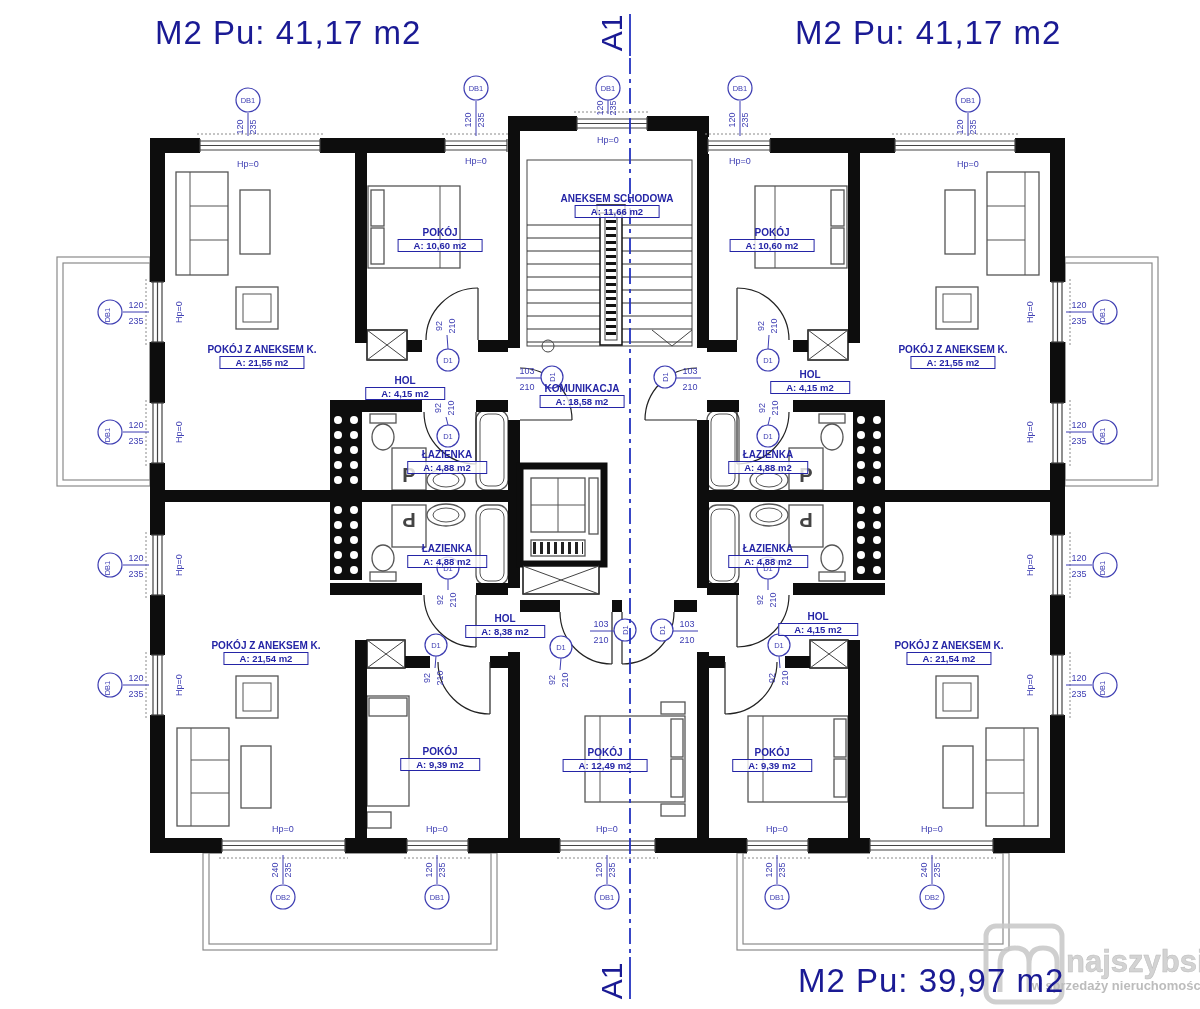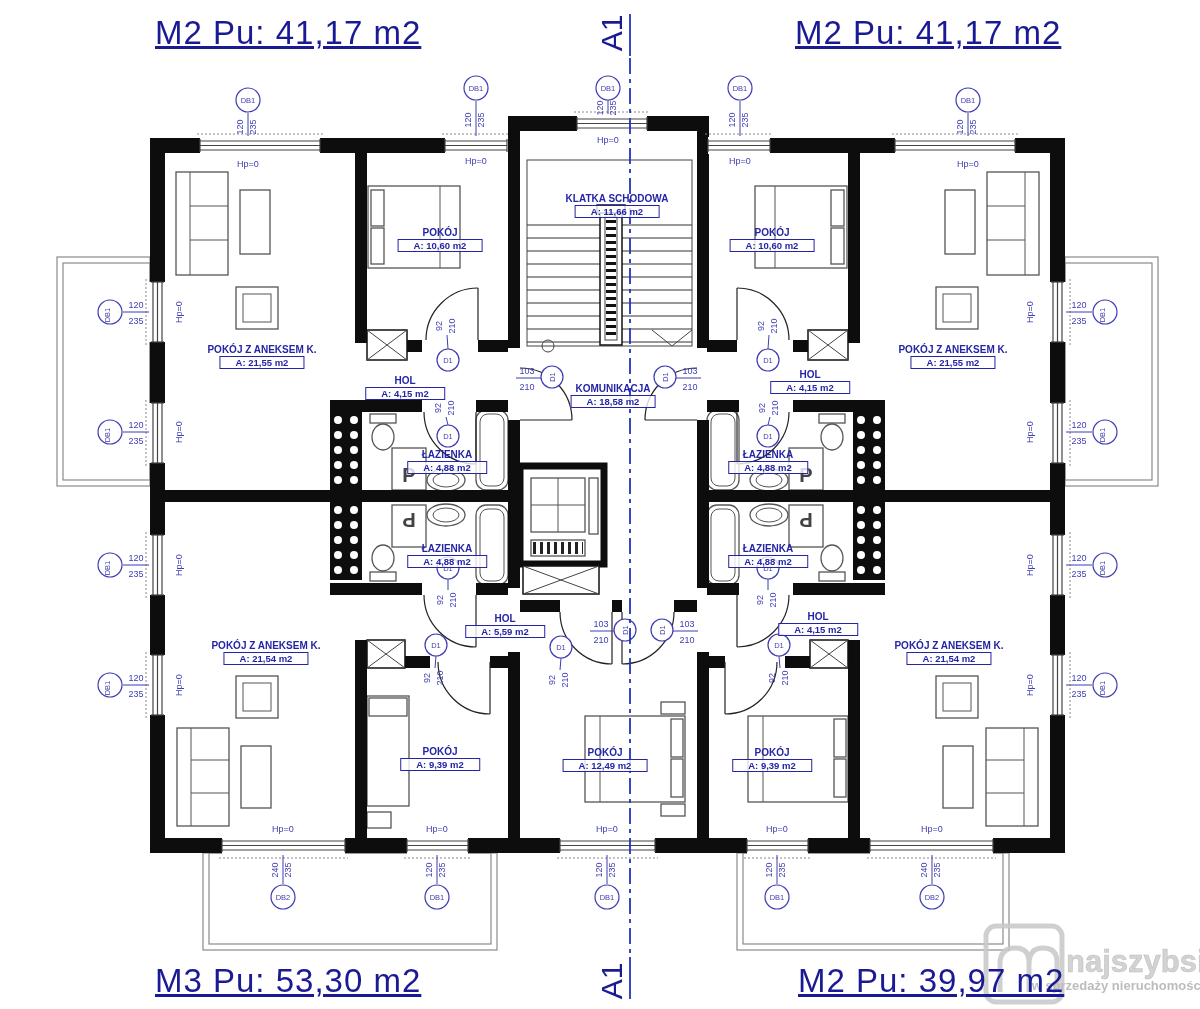--- a/index.html
+++ b/index.html
@@ -28,21 +28,21 @@
   .thin{fill:none;stroke:#444;stroke-width:1;}
   .shaft{fill:#fff;stroke:#0d0d0d;stroke-width:7;}
   .sect{stroke:#2433c0;stroke-width:1.8;fill:none;}
   .pletter{font:bold 20px "Liberation Sans",sans-serif;fill:#444;text-anchor:middle;}
   .wmk{fill:none;stroke:#c9c9c9;stroke-width:5;}
   .wbrand{font:bold 31px "Liberation Sans",sans-serif;fill:#cdcdcd;stroke:#b2b2b2;stroke-width:.5;}
   .wtag{font:bold 13px "Liberation Sans",sans-serif;fill:#b3b3b3;text-anchor:middle;}
 
   
   .biglabel{position:absolute;font:400 33px "Liberation Sans",sans-serif;
-    color:#1a1a94;letter-spacing:1px;white-space:nowrap;text-decoration:underline;}
+    color:#1a1a94;letter-spacing:1px;white-space:nowrap;}
   .a1label{position:absolute;font:400 30px "Liberation Sans",sans-serif;color:#1a1a94;
     transform:translate(-50%,-50%) rotate(-90deg);white-space:nowrap;}
   .rlabel{position:absolute;transform:translateX(-50%);text-align:center;
     color:#2424a6;white-space:nowrap;line-height:11px;}
   .rname{font:bold 10px "Liberation Sans",sans-serif;}
   .rarea{display:inline-block;border:1px solid #2424a6;padding:0 15px;margin-top:1px;
     font:bold 9.5px "Liberation Sans",sans-serif;background:rgba(255,255,255,.8);}
 </style>
 </head>
 <body>
@@ -836,30 +836,29 @@
   <g opacity="0.88">
     <rect class="wmk" x="986" y="926" width="76" height="76" rx="10"></rect>
     <path class="wmk" stroke-width="6" d="M1000,992 V964 Q1000,948 1015,948 Q1029,948 1029,962 V992 M1029,964 Q1029,948 1043,948 Q1057,948 1057,962 V992"></path>
     <text class="wbrand" x="1066" y="972">najszybsi</text>
     <text class="wtag" x="1118" y="990">w sprzedaży nieruchomości</text>
   </g>
 </svg>
 
 <div class="biglabel" style="left:155px;top:14px">M2 Pu: 41,17 m2</div>
 <div class="biglabel" style="left:795px;top:14px">M2 Pu: 41,17 m2</div>
-<div class="biglabel" style="left:155px;top:962px">M3 Pu: 53,30 m2</div>
 <div class="biglabel" style="left:798px;top:962px">M2 Pu: 39,97 m2</div>
 
 <div class="a1label" style="left:612px;top:33px">A1</div>
 <div class="a1label" style="left:612px;top:981px">A1</div>
 
 <div class="rlabel" style="left:617px;top:193px">
-  <div class="rname">KLATKA SCHODOWA</div>
+  <div class="rname">ANEKSEM SCHODOWA</div>
   <div class="rarea">A: 11,66 m2</div></div>
-<div class="rlabel" style="left:613px;top:383px">
+<div class="rlabel" style="left:582px;top:383px">
   <div class="rname">KOMUNIKACJA</div>
   <div class="rarea">A: 18,58 m2</div></div>
 <div class="rlabel" style="left:262px;top:344px">
   <div class="rname">POKÓJ Z ANEKSEM K.</div>
   <div class="rarea">A: 21,55 m2</div></div>
 <div class="rlabel" style="left:440px;top:227px">
   <div class="rname">POKÓJ</div>
   <div class="rarea">A: 10,60 m2</div></div>
 <div class="rlabel" style="left:405px;top:375px">
   <div class="rname">HOL</div>
@@ -877,21 +876,21 @@
   <div class="rname">HOL</div>
   <div class="rarea">A: 4,15 m2</div></div>
 <div class="rlabel" style="left:768px;top:449px">
   <div class="rname">ŁAZIENKA</div>
   <div class="rarea">A: 4,88 m2</div></div>
 <div class="rlabel" style="left:447px;top:543px">
   <div class="rname">ŁAZIENKA</div>
   <div class="rarea">A: 4,88 m2</div></div>
 <div class="rlabel" style="left:505px;top:613px">
   <div class="rname">HOL</div>
-  <div class="rarea">A: 5,59 m2</div></div>
+  <div class="rarea">A: 8,38 m2</div></div>
 <div class="rlabel" style="left:266px;top:640px">
   <div class="rname">POKÓJ Z ANEKSEM K.</div>
   <div class="rarea">A: 21,54 m2</div></div>
 <div class="rlabel" style="left:440px;top:746px">
   <div class="rname">POKÓJ</div>
   <div class="rarea">A: 9,39 m2</div></div>
 <div class="rlabel" style="left:605px;top:747px">
   <div class="rname">POKÓJ</div>
   <div class="rarea">A: 12,49 m2</div></div>
 <div class="rlabel" style="left:768px;top:543px">

